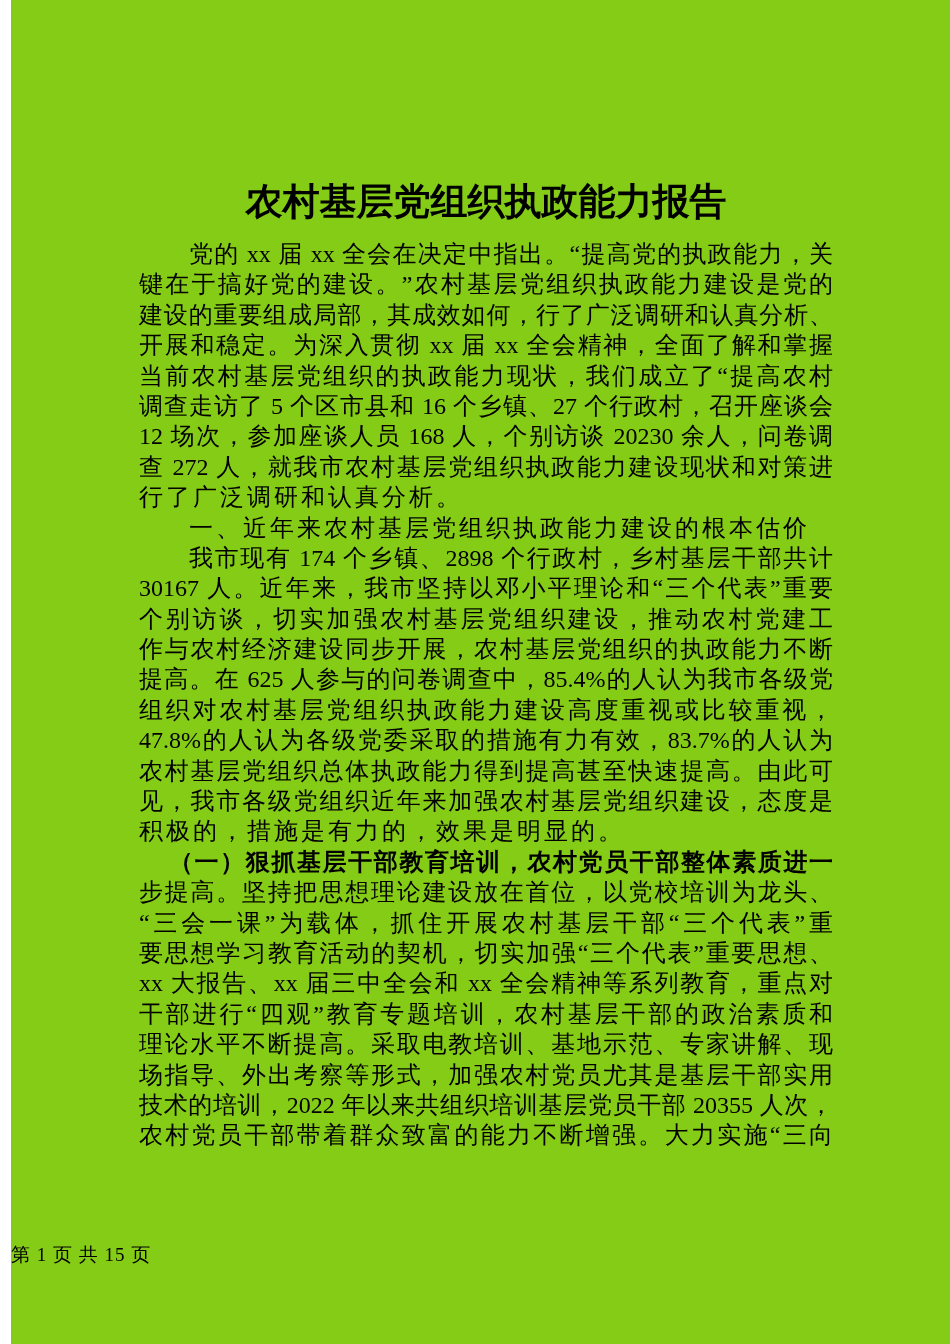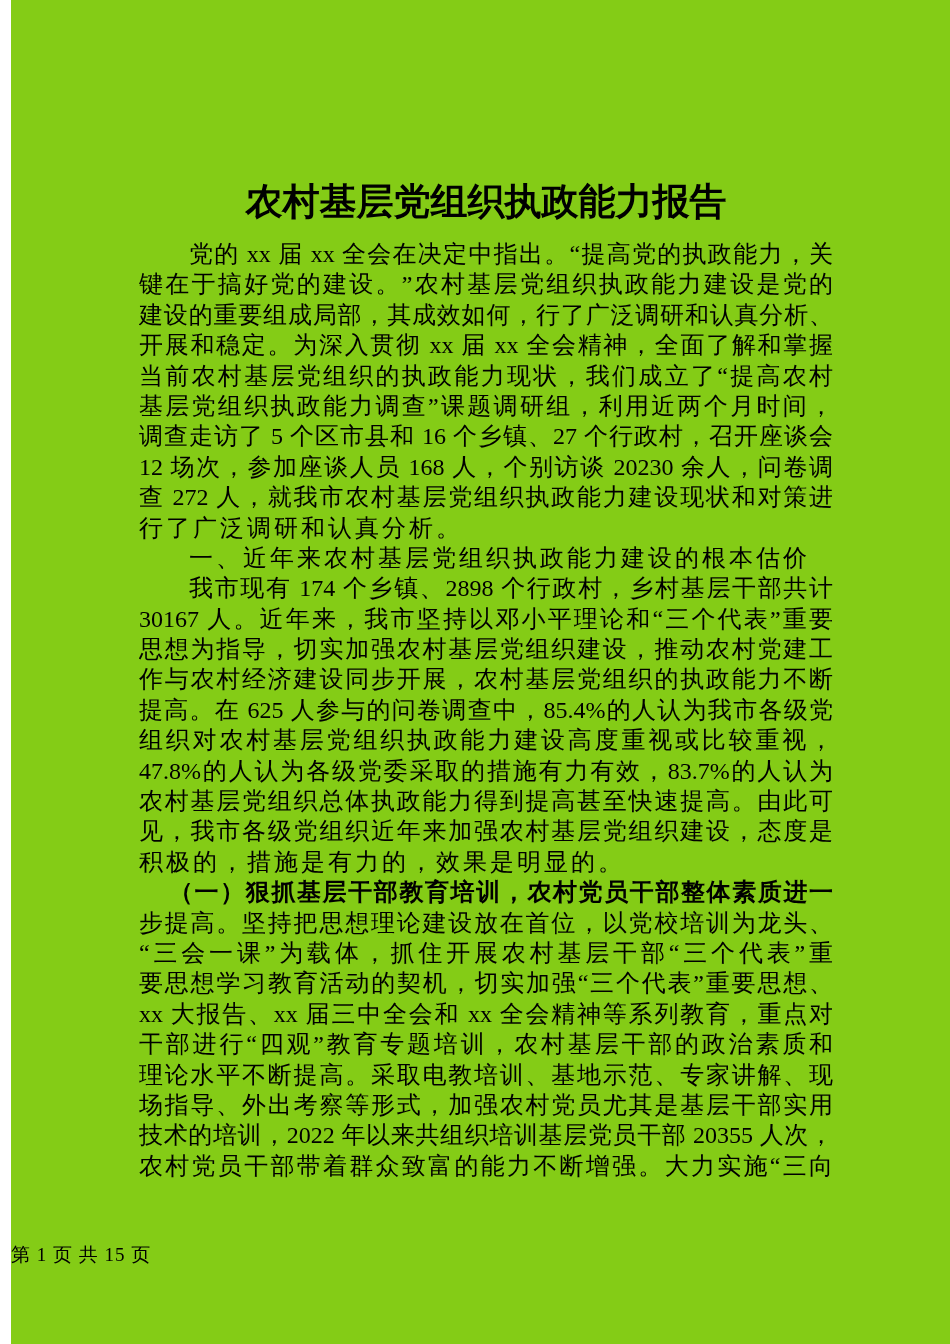--- a/index.html
+++ b/index.html
@@ -66,29 +66,28 @@
 <div class="page">
 
   <div class="doc-title">农村基层党组织执政能力报告</div>
 
   <div class="body-text">
     <div class="line ind">党的 xx 届 xx 全会在决定中指出。“提高党的执政能力，关</div>
     <div class="line">键在于搞好党的建设。”农村基层党组织执政能力建设是党的</div>
     <div class="line">建设的重要组成局部，其成效如何，行了广泛调研和认真分析、</div>
     <div class="line">开展和稳定。为深入贯彻 xx 届 xx 全会精神，全面了解和掌握</div>
     <div class="line">当前农村基层党组织的执政能力现状，我们成立了“提高农村</div>
-    <div class="line">基层党组织执政能力调查”课题调研组，利用近两个月时间，</div>
     <div class="line">调查走访了 5 个区市县和 16 个乡镇、27 个行政村，召开座谈会</div>
     <div class="line">12 场次，参加座谈人员 168 人，个别访谈 20230 余人，问卷调</div>
     <div class="line">查 272 人，就我市农村基层党组织执政能力建设现状和对策进</div>
     <div class="line nf">行了广泛调研和认真分析。</div>
     <div class="line nf ind">一、近年来农村基层党组织执政能力建设的根本估价</div>
     <div class="line ind">我市现有 174 个乡镇、2898 个行政村，乡村基层干部共计</div>
     <div class="line">30167 人。近年来，我市坚持以邓小平理论和“三个代表”重要</div>
-    <div class="line">思想为指导，切实加强农村基层党组织建设，推动农村党建工</div>
+    <div class="line">个别访谈，切实加强农村基层党组织建设，推动农村党建工</div>
     <div class="line">作与农村经济建设同步开展，农村基层党组织的执政能力不断</div>
     <div class="line">提高。在 625 人参与的问卷调查中，85.4%的人认为我市各级党</div>
     <div class="line">组织对农村基层党组织执政能力建设高度重视或比较重视，</div>
     <div class="line">47.8%的人认为各级党委采取的措施有力有效，83.7%的人认为</div>
     <div class="line">农村基层党组织总体执政能力得到提高甚至快速提高。由此可</div>
     <div class="line">见，我市各级党组织近年来加强农村基层党组织建设，态度是</div>
     <div class="line nf">积极的，措施是有力的，效果是明显的。</div>
     <div class="line ind2">（一）狠抓基层干部教育培训，农村党员干部整体素质进一</div>
     <div class="line">步提高。坚持把思想理论建设放在首位，以党校培训为龙头、</div>
     <div class="line">“三会一课”为载体，抓住开展农村基层干部“三个代表”重</div>

